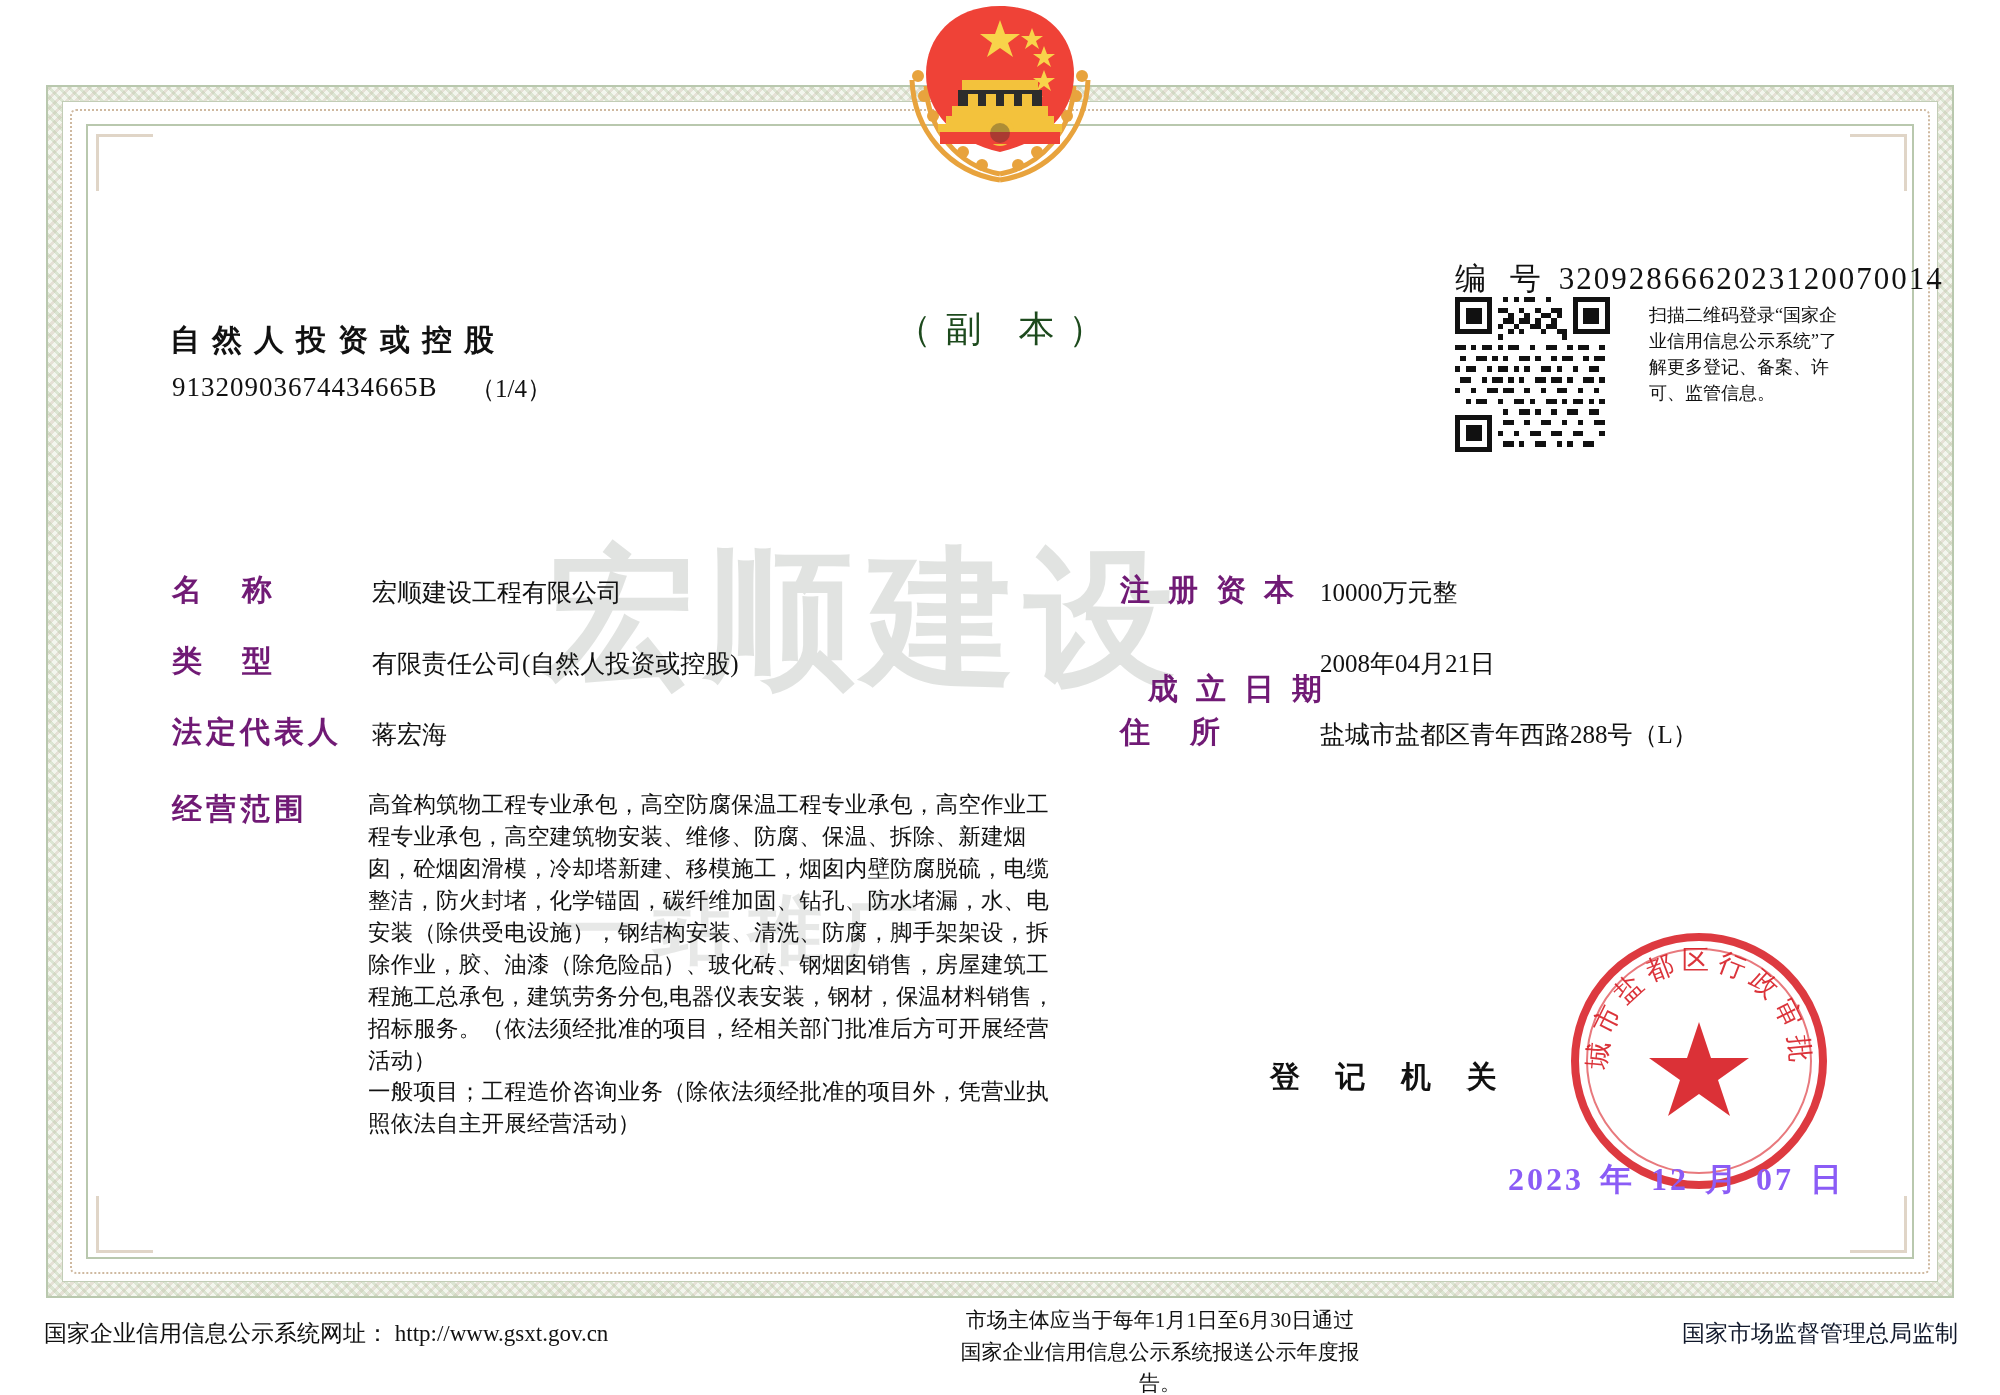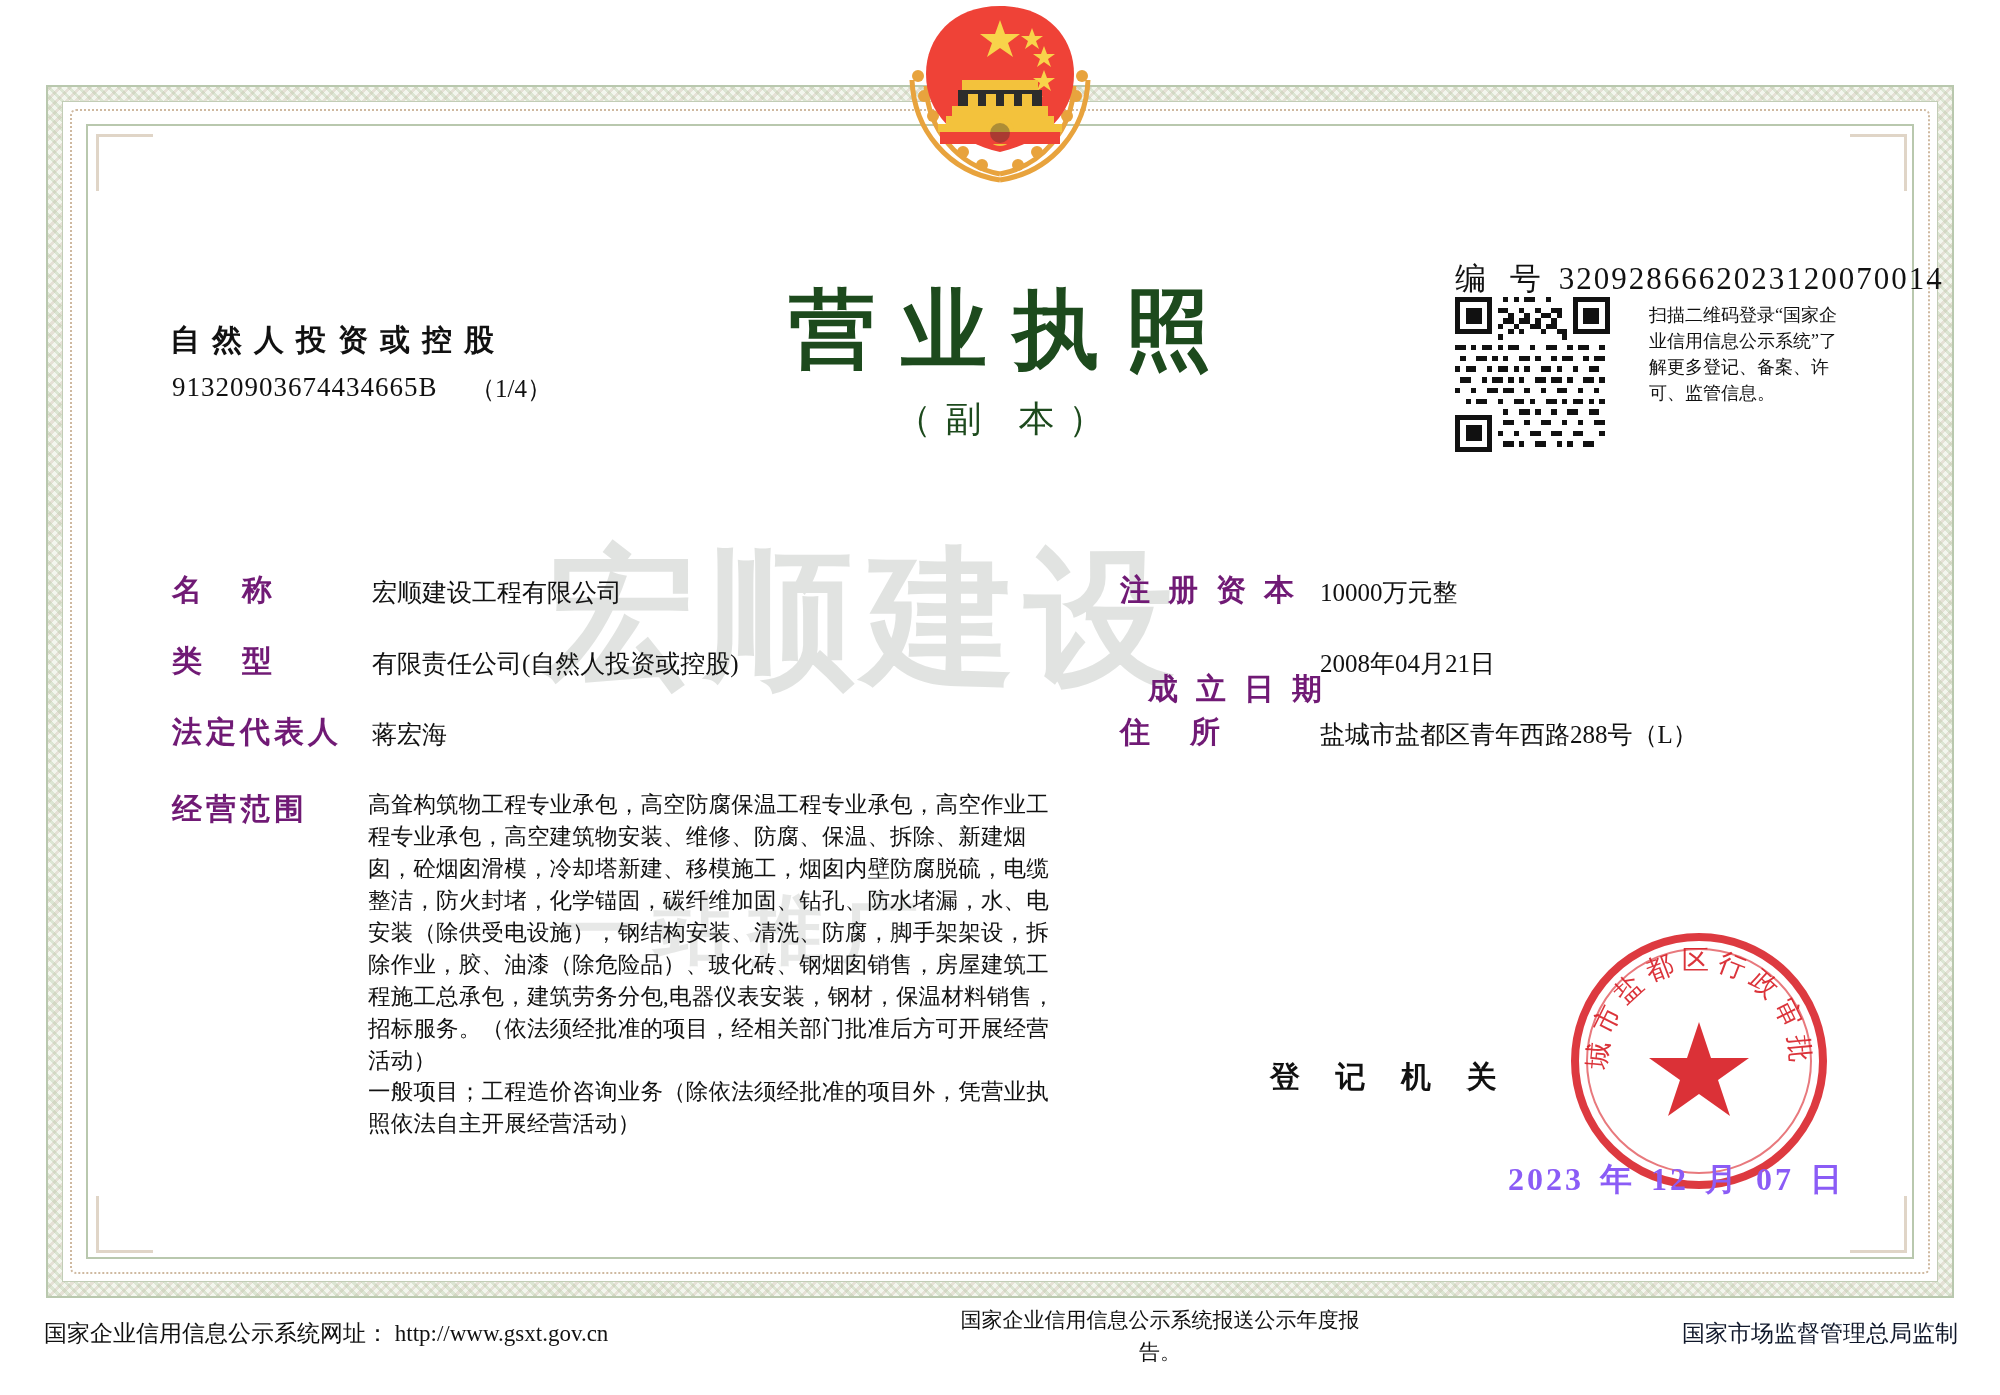--- a/index.html
+++ b/index.html
@@ -327,21 +327,20 @@
     <rect x="50" y="122" width="124" height="8" fill="#f3c23c"></rect>
     <circle cx="112" cy="130" r="14" fill="#f3c23c"></circle>
     <rect x="52" y="130" width="120" height="12" fill="#ef4237"></rect>
     <circle cx="112" cy="131" r="10" fill="#2c2c2c" opacity=".35"></circle>
   </svg>
 
   <div class="watermark wm-main">宏顺建设</div>
   <div class="watermark wm-sub">一站推广</div>
 
   <div id="title-block">
-    <div id="main-title">营业执照</div>
     <div id="sub-title">（副 本）</div>
   </div>
 
   <div class="credit-label">自然人投资或控股</div>
   <div class="credit-code">91320903674434665B</div>
   <div class="credit-serial">（1/4）</div>
 
   <div class="reg-no">
     <span class="lbl">编 号</span><span>3209286662023120070014</span>
   </div>
@@ -508,17 +507,18 @@
     </text>
     <polygon fill="#d81f26" opacity="0.92" points="131,92 143,128 181,128 150,150 162,186 131,164 100,186 112,150 81,128 119,128"></polygon>
   </svg>
 
   <div class="issue-date">
     <span>2023</span><span>年</span><span>12</span><span>月</span><span>07</span><span>日</span>
   </div>
 
   <div class="footer-left">国家企业信用信息公示系统网址：  http://www.gsxt.gov.cn</div>
   <div class="footer-center">
+    <div>市场主体应当于每年1月1日至6月30日通过</div>
     <div>国家企业信用信息公示系统报送公示年度报告。</div>
   </div>
   <div class="footer-right">国家市场监督管理总局监制</div>
 
 </div>
 
 </body></html>

